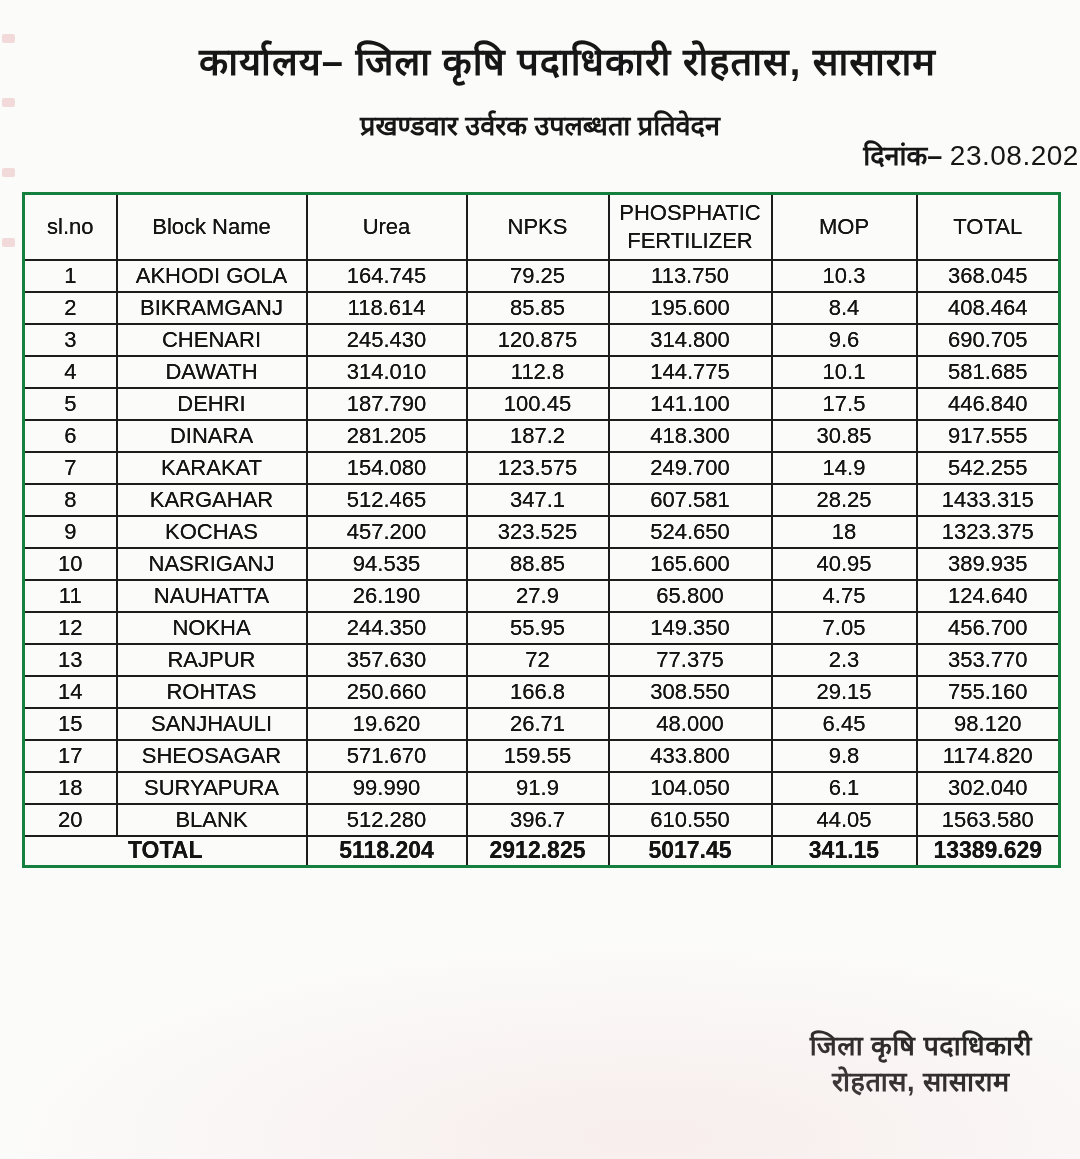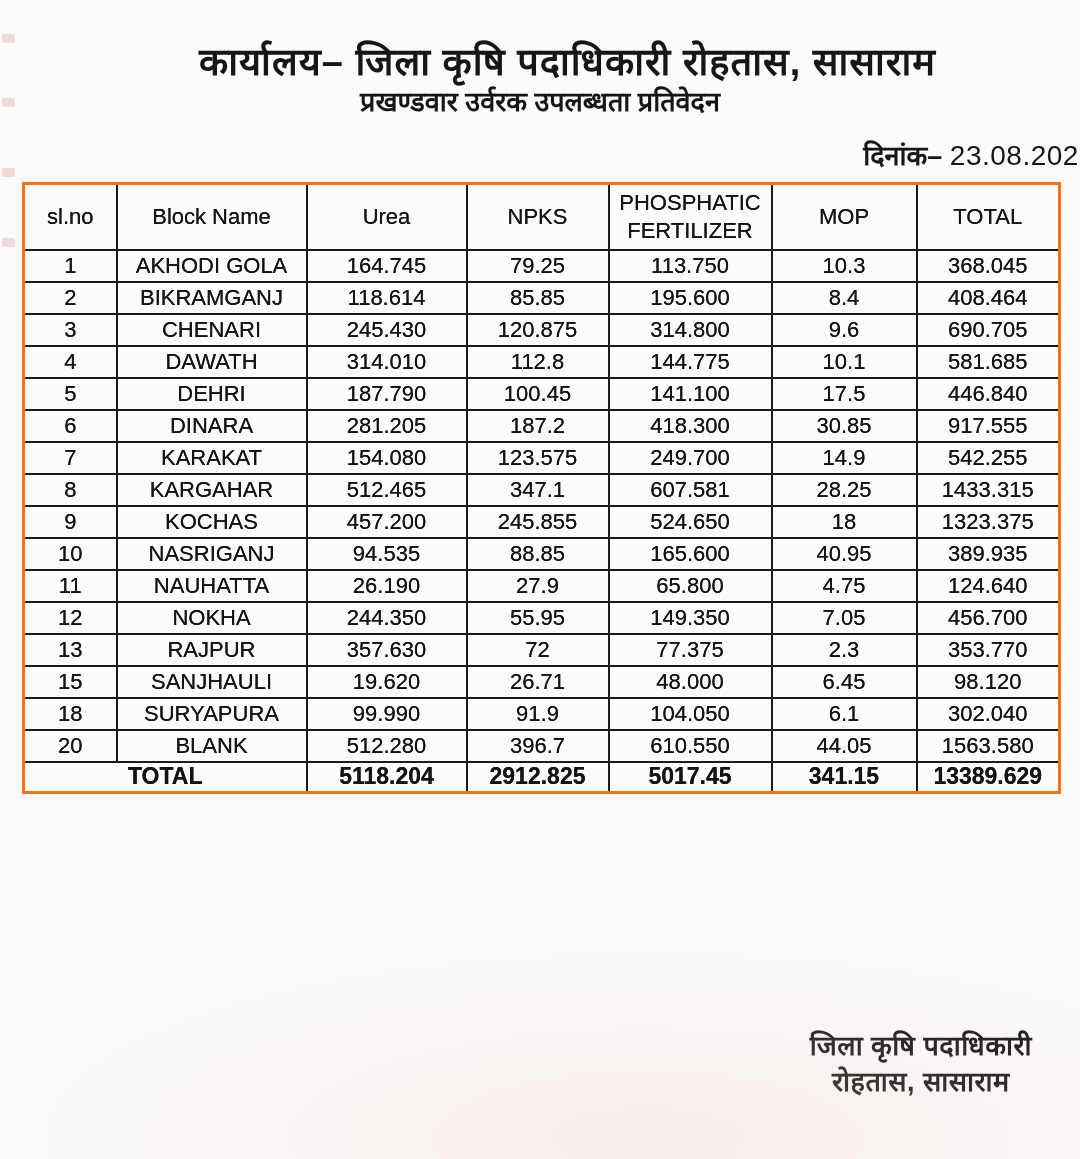--- a/index.html
+++ b/index.html
@@ -14,21 +14,21 @@
 
   
   .title-1 {
     position: absolute; top: 34px; left: 0; width: 1080px;
     padding-left: 55px;
     text-align: center;
     font-size: 38px; font-weight: bold;
     letter-spacing: 1px;
   }
   .title-2 {
-    position: absolute; top: 82px; left: 0; width: 1080px;
+    position: absolute; top: 106px; left: 0; width: 1080px;
     text-align: center;
     font-size: 27px; font-weight: bold;
   }
   .date-line {
     position: absolute; top: 136px; left: 15px; width: 1080px;
     text-align: right;
     font-size: 27px; font-weight: bold;
   }
   .date-line .date-value { font-weight: normal; font-size: 28px; letter-spacing: 0.5px; }
 
@@ -41,21 +41,21 @@
   }
   table.report th, table.report td {
     border: 2px solid #1c1c1c;
     text-align: center;
     vertical-align: middle;
     font-size: 22px;
     color: #141414;
     text-shadow: 0 0 0.5px currentColor;
     overflow: hidden; white-space: nowrap;
   }
-  table.report { border: 3px solid #f97316; }
+  table.report { border: 3px solid #15803d; margin-top: 10px; }
   table.report thead th {
     height: 66px;
     font-weight: normal;
     white-space: normal;
     line-height: 1.25;
     padding: 0 6px;
   }
   table.report tbody td { height: 32px; }
   table.report tr.total-row td {
     height: 31px;
@@ -198,21 +198,21 @@
     <td>347.1</td>
     <td>607.581</td>
     <td>28.25</td>
     <td>1433.315</td>
   </tr>
 
   <tr>
     <td>9</td>
     <td>KOCHAS</td>
     <td>457.200</td>
-    <td>245.855</td>
+    <td>323.525</td>
     <td>524.650</td>
     <td>18</td>
     <td>1323.375</td>
   </tr>
 
   <tr>
     <td>10</td>
     <td>NASRIGANJ</td>
     <td>94.535</td>
     <td>88.85</td>
@@ -244,32 +244,50 @@
   <tr>
     <td>13</td>
     <td>RAJPUR</td>
     <td>357.630</td>
     <td>72</td>
     <td>77.375</td>
     <td>2.3</td>
     <td>353.770</td>
   </tr>
 
+  <tr>
+    <td>14</td>
+    <td>ROHTAS</td>
+    <td>250.660</td>
+    <td>166.8</td>
+    <td>308.550</td>
+    <td>29.15</td>
+    <td>755.160</td>
+  </tr>
 
   <tr>
     <td>15</td>
     <td>SANJHAULI</td>
     <td>19.620</td>
     <td>26.71</td>
     <td>48.000</td>
     <td>6.45</td>
     <td>98.120</td>
   </tr>
 
 
+  <tr>
+    <td>17</td>
+    <td>SHEOSAGAR</td>
+    <td>571.670</td>
+    <td>159.55</td>
+    <td>433.800</td>
+    <td>9.8</td>
+    <td>1174.820</td>
+  </tr>
 
   <tr>
     <td>18</td>
     <td>SURYAPURA</td>
     <td>99.990</td>
     <td>91.9</td>
     <td>104.050</td>
     <td>6.1</td>
     <td>302.040</td>
   </tr>

